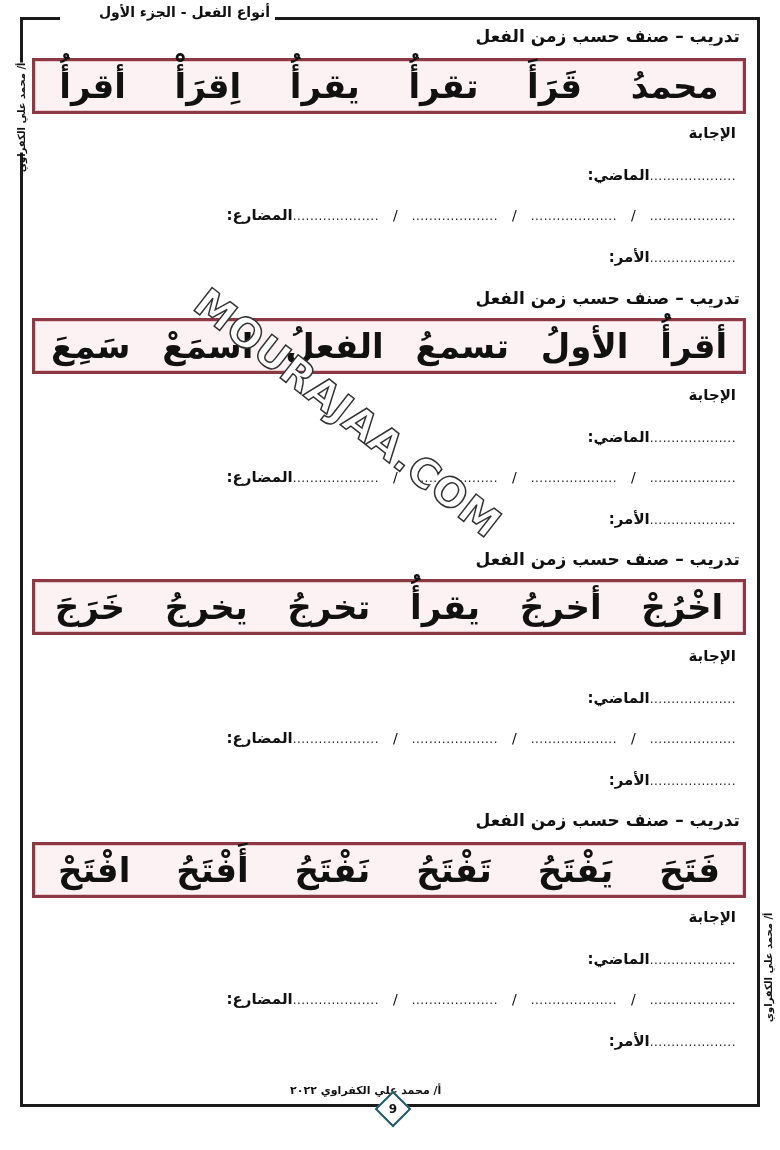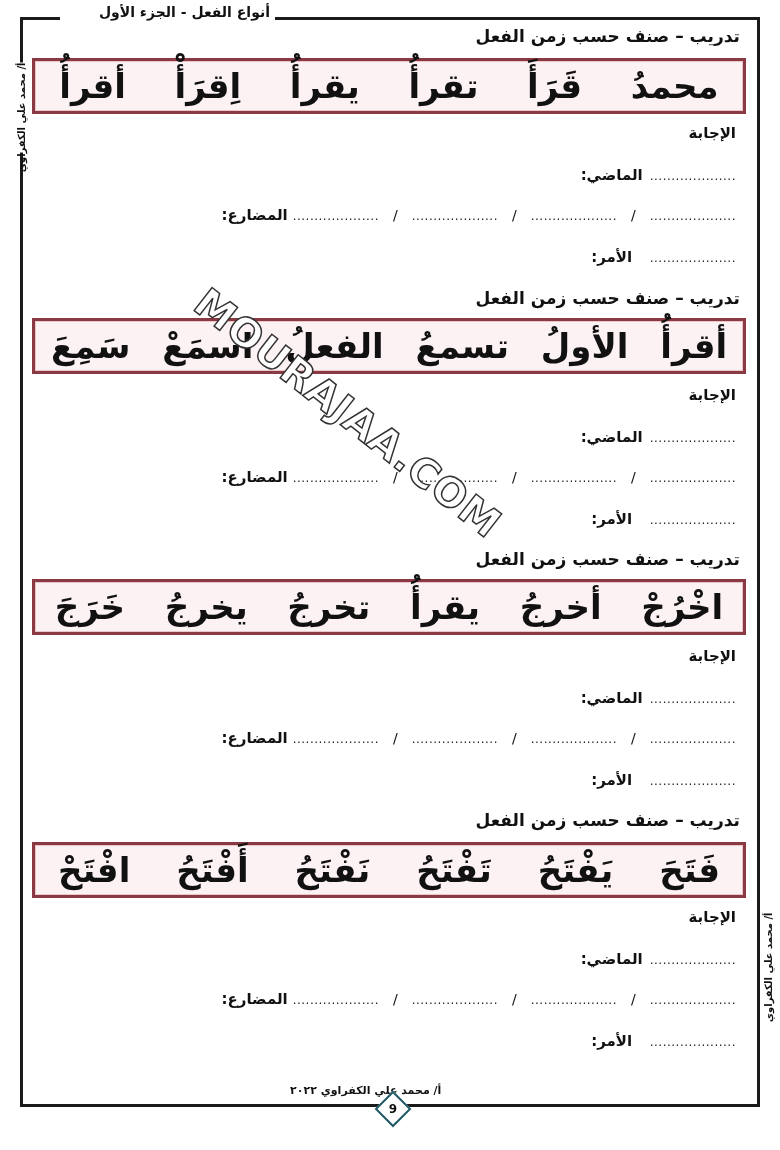--- a/index.html
+++ b/index.html
@@ -20,21 +20,21 @@
   .section { position: absolute; left: 30px; width: 720px; }
   .sec-title { position: absolute; right: 10px; font-weight: bold; font-size: 17px; direction: rtl; white-space: nowrap; margin-left: 10px; }
   .verb-box { position: absolute; left: 2px; width: 714px; height: 56px;
               border: 3px solid #8b3a44; background: #fdf2f3;
               box-shadow: inset 0 0 0 1px #e9c6ca; display: flex; flex-direction: row-reverse;
               justify-content: space-around; align-items: center; box-sizing: border-box; }
   .verb { font-weight: bold; font-size: 34px; direction: rtl; }
   .answer-label { position: absolute; right: 14px; font-weight: bold; font-size: 15px; direction: rtl; }
   .row { position: absolute; right: 14px; display: flex; flex-direction: row-reverse; align-items: baseline;
          font-size: 15px; direction: rtl; }
-  .row-label { font-weight: bold; width: 76px; text-align: center; }
+  .row-label { font-weight: bold; width: 76px; text-align: right; }
   .dots { letter-spacing: 0.5px; color: #222; font-size: 12px; white-space: nowrap; }
   .slash { margin: 0 14px; font-size: 14px; }
   .footer { position: absolute; left: 290px; top: 1084px; font-weight: bold; font-size: 11px; direction: rtl; white-space: nowrap; }
   .page-num { position: absolute; left: 380px; top: 1096px; width: 22px; height: 22px;
               transform: rotate(45deg); border: 2px solid #1f5a66; background: #fff; }
   .page-num span { display: block; transform: rotate(-45deg); text-align: center; line-height: 22px;
                    font-size: 12px; font-weight: bold; }
   .watermark { position: absolute; left: 160px; top: 390px; transform: rotate(38deg);
                font-size: 40px; font-weight: bold; color: #fff; letter-spacing: 1px;
                -webkit-text-stroke: 1.5px #333; font-family: "DejaVu Sans", sans-serif; }

